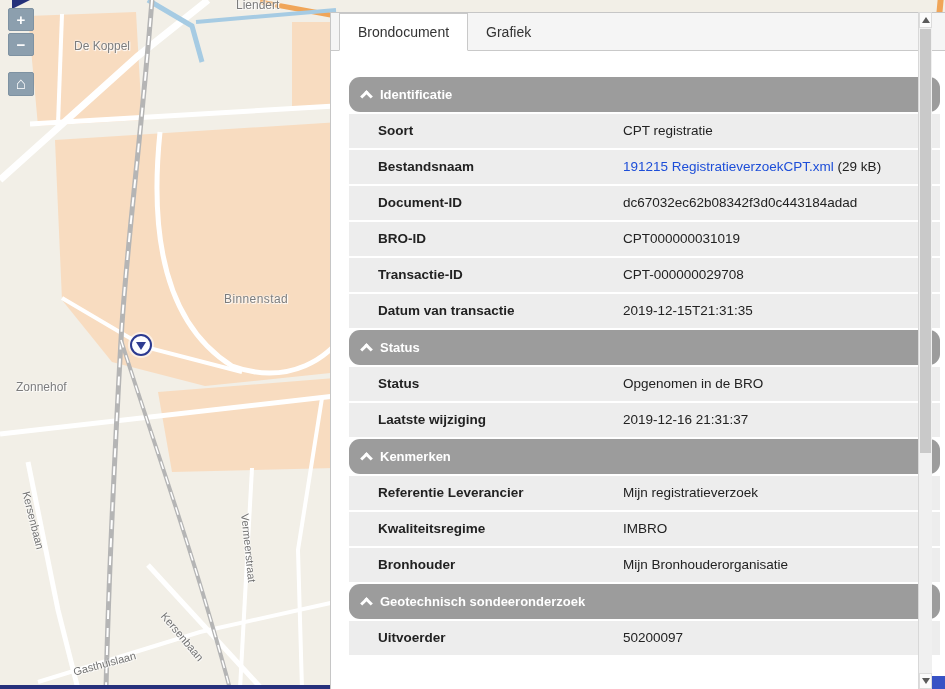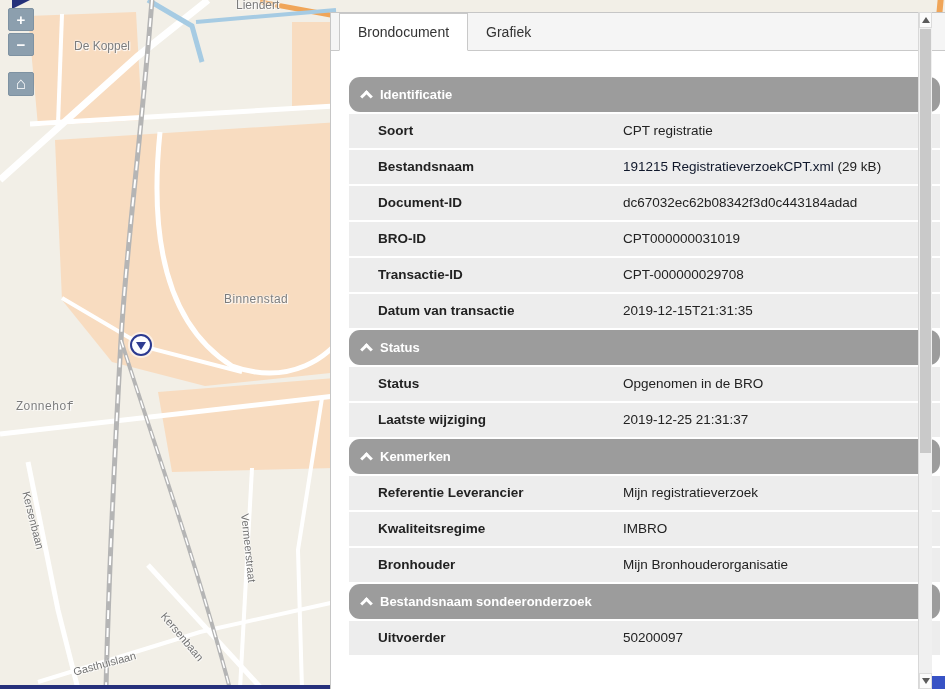--- a/index.html
+++ b/index.html
@@ -9,21 +9,21 @@
 
   
   .map { position:absolute; inset:0; z-index:0; }
   .map svg { position:absolute; left:0; top:0; }
   .map-label { position:absolute; color:#7c7c7c; font-size:12px; white-space:nowrap;
     text-shadow:0 0 2px #fff, 0 0 2px #fff, 1px 1px 1px #fff; z-index:2; }
   .street { font-size:11px; color:#737373; }
   .lbl-liendert { left:236px; top:-2px; }
   .lbl-dekoppel { left:74px; top:39px; }
   .lbl-binnenstad { left:224px; top:292px; letter-spacing:.4px; }
-  .lbl-zonnehof { left:16px; top:400px;font-family:Liberation Mono, monospace; }
+  .lbl-zonnehof { left:16px; top:380px; }
   .lbl-kersenbaan1 { left:32px; top:490px; transform:rotate(76deg); transform-origin:0 0; }
   .lbl-vermeerstraat { left:251px; top:513px; transform:rotate(84deg); transform-origin:0 0; }
   .lbl-kersenbaan2 { left:168px; top:610px; transform:rotate(50deg); transform-origin:0 0; }
   .lbl-gasthuislaan { left:72px; top:666px; transform:rotate(-15deg); transform-origin:0 0; }
 
   .corner-shape { position:absolute; left:12px; top:0; width:0; height:0; z-index:2;
     border-top:9px solid #24307a; border-right:18px solid transparent; }
 
   .zoom-ctl { position:absolute; left:8px; top:8px; z-index:3; display:flex; flex-direction:column; gap:2px; }
   .map-btn { width:26px; height:23px; background:#8c9fae; border:1px solid #7e92a2; border-radius:2px;
@@ -48,21 +48,21 @@
 
   .content { position:absolute; top:38px; bottom:0; left:0; right:0; overflow:hidden;
     padding:26px 26px 0 18px; background:#fff; }
   .section-header { height:35px; background:#9c9c9c; color:#fff; display:flex; align-items:center;
     padding-left:10px; font-weight:bold; font-size:13px; margin-bottom:2px; cursor:pointer;border-radius:11px; }
   .chevron { width:9px; height:9px; border-top:3px solid #fff; border-left:3px solid #fff;
     transform:rotate(45deg); margin:4px 9px 0 3px; flex:0 0 auto; }
   .row { display:flex; background:#ededed; margin-bottom:2px; font-size:13.5px; color:#222; line-height:16px; }
   .cell-label { width:264px; padding:9px 8px 9px 29px; font-weight:bold; flex:0 0 auto; }
   .cell-value { flex:1; padding:9px 10px; }
-  .file-link { color:#0f172a; text-decoration:none; cursor:pointer; }
+  .file-link { color:#1d4ed8; text-decoration:none; cursor:pointer; }
 
   
   .sb { position:absolute; left:918px; top:12px; width:14px; height:677px; background:#f0f0f0;
     border-left:1px solid #d8d8d8; z-index:11; }
   .sb-btn { position:absolute; left:0; width:13px; height:16px; background:#fbfbfb; border:1px solid #dcdcdc;
     display:flex; align-items:center; justify-content:center; cursor:pointer; }
   .sb-up { top:0; }
   .sb-down { bottom:0; }
   .tri-up { width:0; height:0; border-left:4px solid transparent; border-right:4px solid transparent;
     border-bottom:6px solid #5a5a5a; }
@@ -185,21 +185,21 @@
         <div class="section-header">
           <span class="chevron"></span>
           <span>Status</span>
         </div>
         <div class="row">
           <div class="cell-label">Status</div>
           <div class="cell-value">Opgenomen in de BRO</div>
         </div>
         <div class="row">
           <div class="cell-label">Laatste wijziging</div>
-          <div class="cell-value">2019-12-25 21:31:37</div>
+          <div class="cell-value">2019-12-16 21:31:37</div>
         </div>
       </div>
 
       <div>
         <div class="section-header">
           <span class="chevron"></span>
           <span>Kenmerken</span>
         </div>
         <div class="row">
           <div class="cell-label">Referentie Leverancier</div>
@@ -211,21 +211,21 @@
         </div>
         <div class="row">
           <div class="cell-label">Bronhouder</div>
           <div class="cell-value">Mijn Bronhouderorganisatie</div>
         </div>
       </div>
 
       <div>
         <div class="section-header">
           <span class="chevron"></span>
-          <span>Bestandsnaam sondeeronderzoek</span>
+          <span>Geotechnisch sondeeronderzoek</span>
         </div>
         <div class="row">
           <div class="cell-label">Uitvoerder</div>
           <div class="cell-value">50200097</div>
         </div>
       </div>
 
     </div>
   </div>
 

